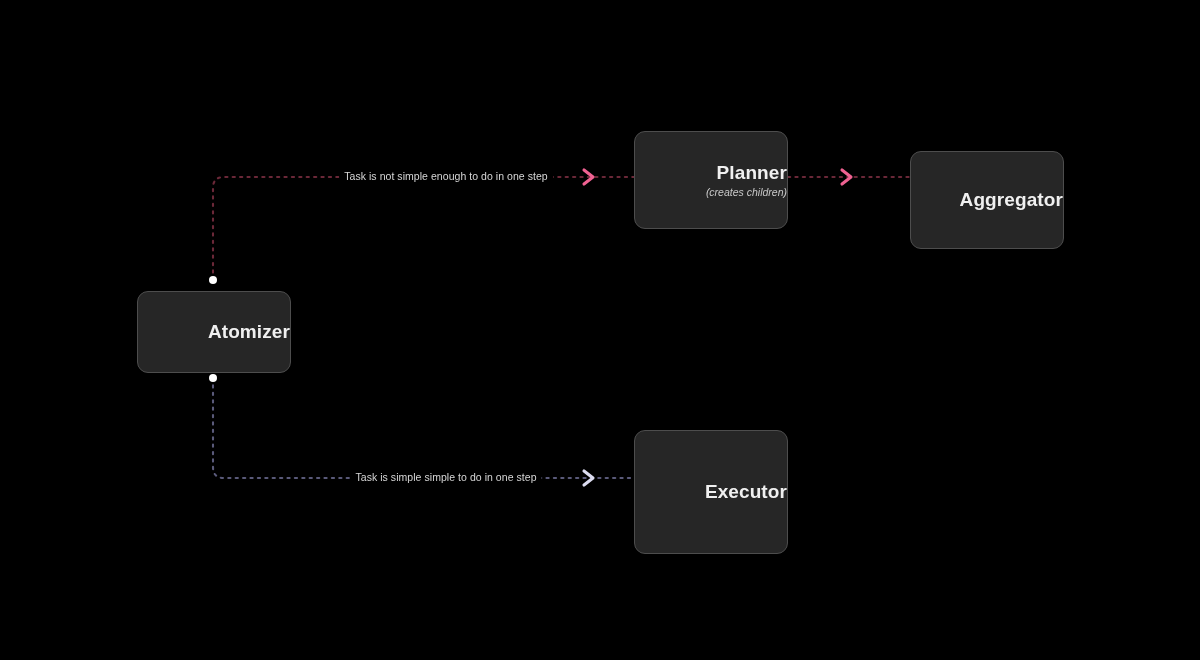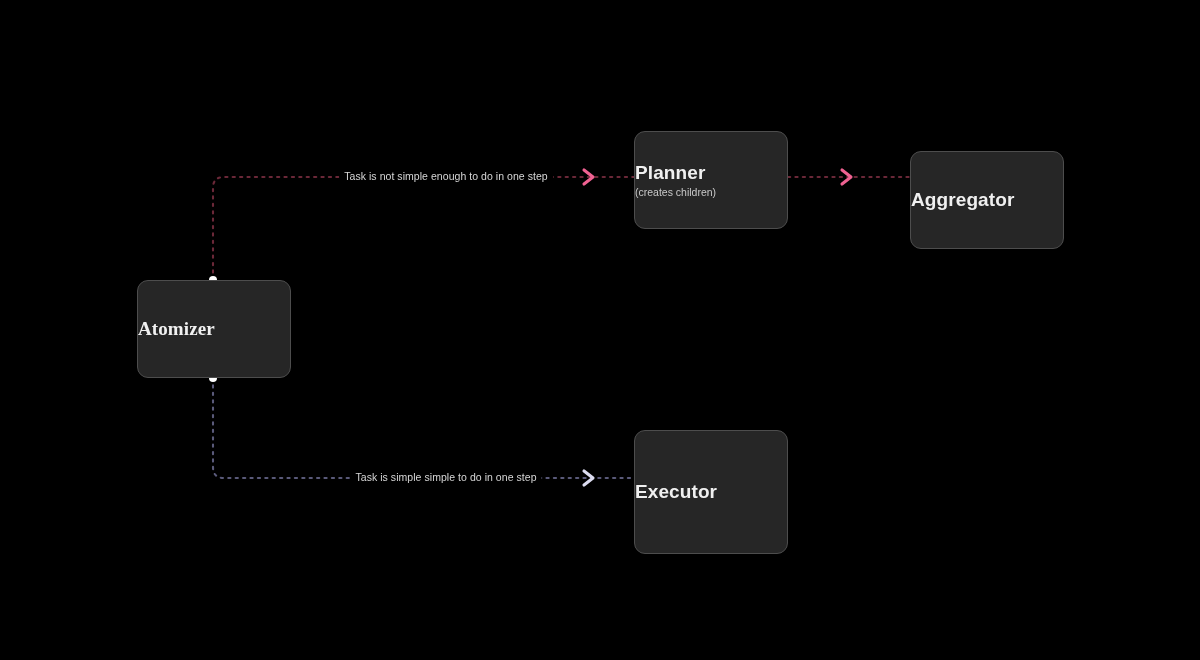--- a/index.html
+++ b/index.html
@@ -29,37 +29,38 @@
     pointer-events: none;
   }
   .node {
     position: absolute;
     box-sizing: border-box;
     background: #262626;
     border: 1px solid #4d4d4d;
     border-radius: 11px;
     display: flex;
     flex-direction: column;
-    align-items: flex-start;
+    align-items: flex-end;
     justify-content: center;
     color: #f2f2f2;
   }
   .node-title {
     font-size: 19px;
     font-weight: bold;
     letter-spacing: 0.1px;
     line-height: 1.15;
     color: #f0f0f0;
   }
   .node-subtitle {
     font-size: 10.5px;
     font-weight: normal;
     color: #c9c9c9;
     margin-top: 2px;
     line-height: 1.2;
+    font-style: italic;
   }
   .edge-label {
     position: absolute;
     font-size: 10.5px;
     color: #d6d6d6;
     white-space: nowrap;
     letter-spacing: 0.05px;
     background: #000000;
     padding: 0 5px;
     line-height: 13px;
@@ -89,21 +90,21 @@
     <path d="M 584 170 L 593 177 L 584 184" fill="none" stroke="#f06292" stroke-width="3.1" stroke-linecap="round" stroke-linejoin="round"></path>
 
     <path d="M 842 170 L 851 177 L 842 184" fill="none" stroke="#f06292" stroke-width="3.1" stroke-linecap="round" stroke-linejoin="round"></path>
 
     <path d="M 584 471 L 593 478 L 584 485" fill="none" stroke="#dcdcf0" stroke-width="3.1" stroke-linecap="round" stroke-linejoin="round"></path>
   </svg>
 
   <div class="port-dot" style="left:213px; top:280px;"></div>
   <div class="port-dot" style="left:213px; top:378px;"></div>
 
-  <div class="node" style="left:137px; top:280px; width:154px; height:98px;font-family:Liberation Serif, serif;">
+  <div class="node" style="left:137px; top:291px; width:154px; height:82px;">
     <div class="node-title">Atomizer</div>
   </div>
 
   <div class="node" style="left:634px; top:131px; width:154px; height:98px;">
     <div class="node-title">Planner</div>
     <div class="node-subtitle">(creates children)</div>
   </div>
 
   <div class="node" style="left:910px; top:131px; width:154px; height:98px;margin-top:20px;">
     <div class="node-title">Aggregator</div>

